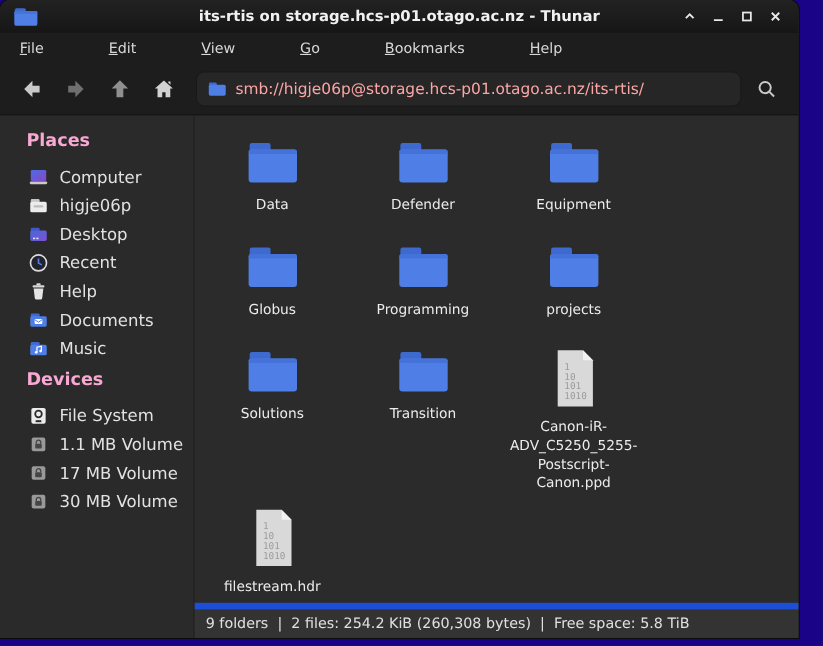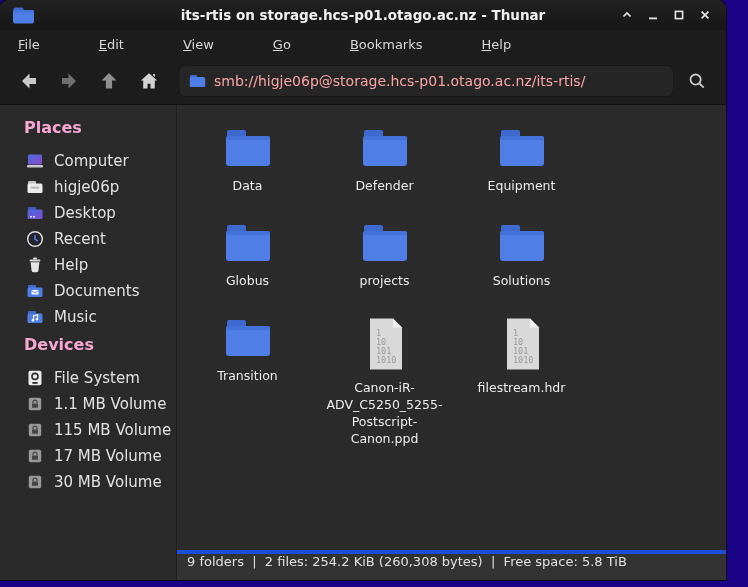--- a/index.html
+++ b/index.html
@@ -95,22 +95,22 @@
   .folder-cell { height: 95px; }
   .cell-icon { display: flex; }
   .cell-label {
     margin-top: 9px; font-size: 12.5px; color: #ececec;
     text-align: center; line-height: 1.35;
     max-width: 132px; overflow-wrap: break-word;
   }
   .statusbar {
     height: 26px; flex: none;
     background: #333333;
-    border-top: 4px solid #1d4ed8;
-    display: flex; align-items: flex-start;
+    border-top: 6px solid #1d4ed8;
+    display: flex; align-items: center;
     padding-left: 10px;
     color: #e0e0e0; font-size: 13px;
   }
   .statusbar span { white-space: pre; }
 </style>
 </head>
 <body>
 
 <div class="window">
 
@@ -307,30 +307,20 @@
             <span class="side-label">1.1 MB Volume</span>
           </div>
           <div class="side-item">
             <span class="side-icon">
               <svg viewBox="0 0 18 18" width="18" height="18">
                 <rect x="2.8" y="2.8" width="12.4" height="12.4" rx="1.8" fill="#999999"></rect>
                 <path d="M7 8.4 v-1.3 a2 2 0 0 1 4 0 v1.3" fill="none" stroke="#454545" stroke-width="1.2"></path>
                 <rect x="6" y="8.4" width="6" height="4.4" rx="0.9" fill="#454545"></rect>
               </svg>
             </span>
-            <span class="side-label">115 MB Volume</span>
-          </div>
-          <div class="side-item">
-            <span class="side-icon">
-              <svg viewBox="0 0 18 18" width="18" height="18">
-                <rect x="2.8" y="2.8" width="12.4" height="12.4" rx="1.8" fill="#999999"></rect>
-                <path d="M7 8.4 v-1.3 a2 2 0 0 1 4 0 v1.3" fill="none" stroke="#454545" stroke-width="1.2"></path>
-                <rect x="6" y="8.4" width="6" height="4.4" rx="0.9" fill="#454545"></rect>
-              </svg>
-            </span>
             <span class="side-label">17 MB Volume</span>
           </div>
           <div class="side-item">
             <span class="side-icon">
               <svg viewBox="0 0 18 18" width="18" height="18">
                 <rect x="2.8" y="2.8" width="12.4" height="12.4" rx="1.8" fill="#999999"></rect>
                 <path d="M7 8.4 v-1.3 a2 2 0 0 1 4 0 v1.3" fill="none" stroke="#454545" stroke-width="1.2"></path>
                 <rect x="6" y="8.4" width="6" height="4.4" rx="0.9" fill="#454545"></rect>
               </svg>
             </span>
@@ -372,20 +362,30 @@
           </div>
           <div class="file-cell folder-cell">
             <span class="cell-icon">
               <svg viewBox="0 0 48 42" width="48" height="42">
                 <rect x="3" y="3" width="19" height="10" rx="2" fill="#3e69cf"></rect>
                 <rect x="2" y="9" width="44" height="30" rx="3" fill="#4f7fe6"></rect>
                 <rect x="2" y="9" width="44" height="4" rx="2" fill="#4472d8"></rect>
               </svg>
             </span>
             <span class="cell-label">Globus</span>
+          </div>
+          <div class="file-cell folder-cell">
+            <span class="cell-icon">
+              <svg viewBox="0 0 48 42" width="48" height="42">
+                <rect x="3" y="3" width="19" height="10" rx="2" fill="#3e69cf"></rect>
+                <rect x="2" y="9" width="44" height="30" rx="3" fill="#4f7fe6"></rect>
+                <rect x="2" y="9" width="44" height="4" rx="2" fill="#4472d8"></rect>
+              </svg>
+            </span>
+            <span class="cell-label">Programming</span>
           </div>
           <div class="file-cell folder-cell">
             <span class="cell-icon">
               <svg viewBox="0 0 48 42" width="48" height="42">
                 <rect x="3" y="3" width="19" height="10" rx="2" fill="#3e69cf"></rect>
                 <rect x="2" y="9" width="44" height="30" rx="3" fill="#4f7fe6"></rect>
                 <rect x="2" y="9" width="44" height="4" rx="2" fill="#4472d8"></rect>
               </svg>
             </span>
             <span class="cell-label">projects</span>

